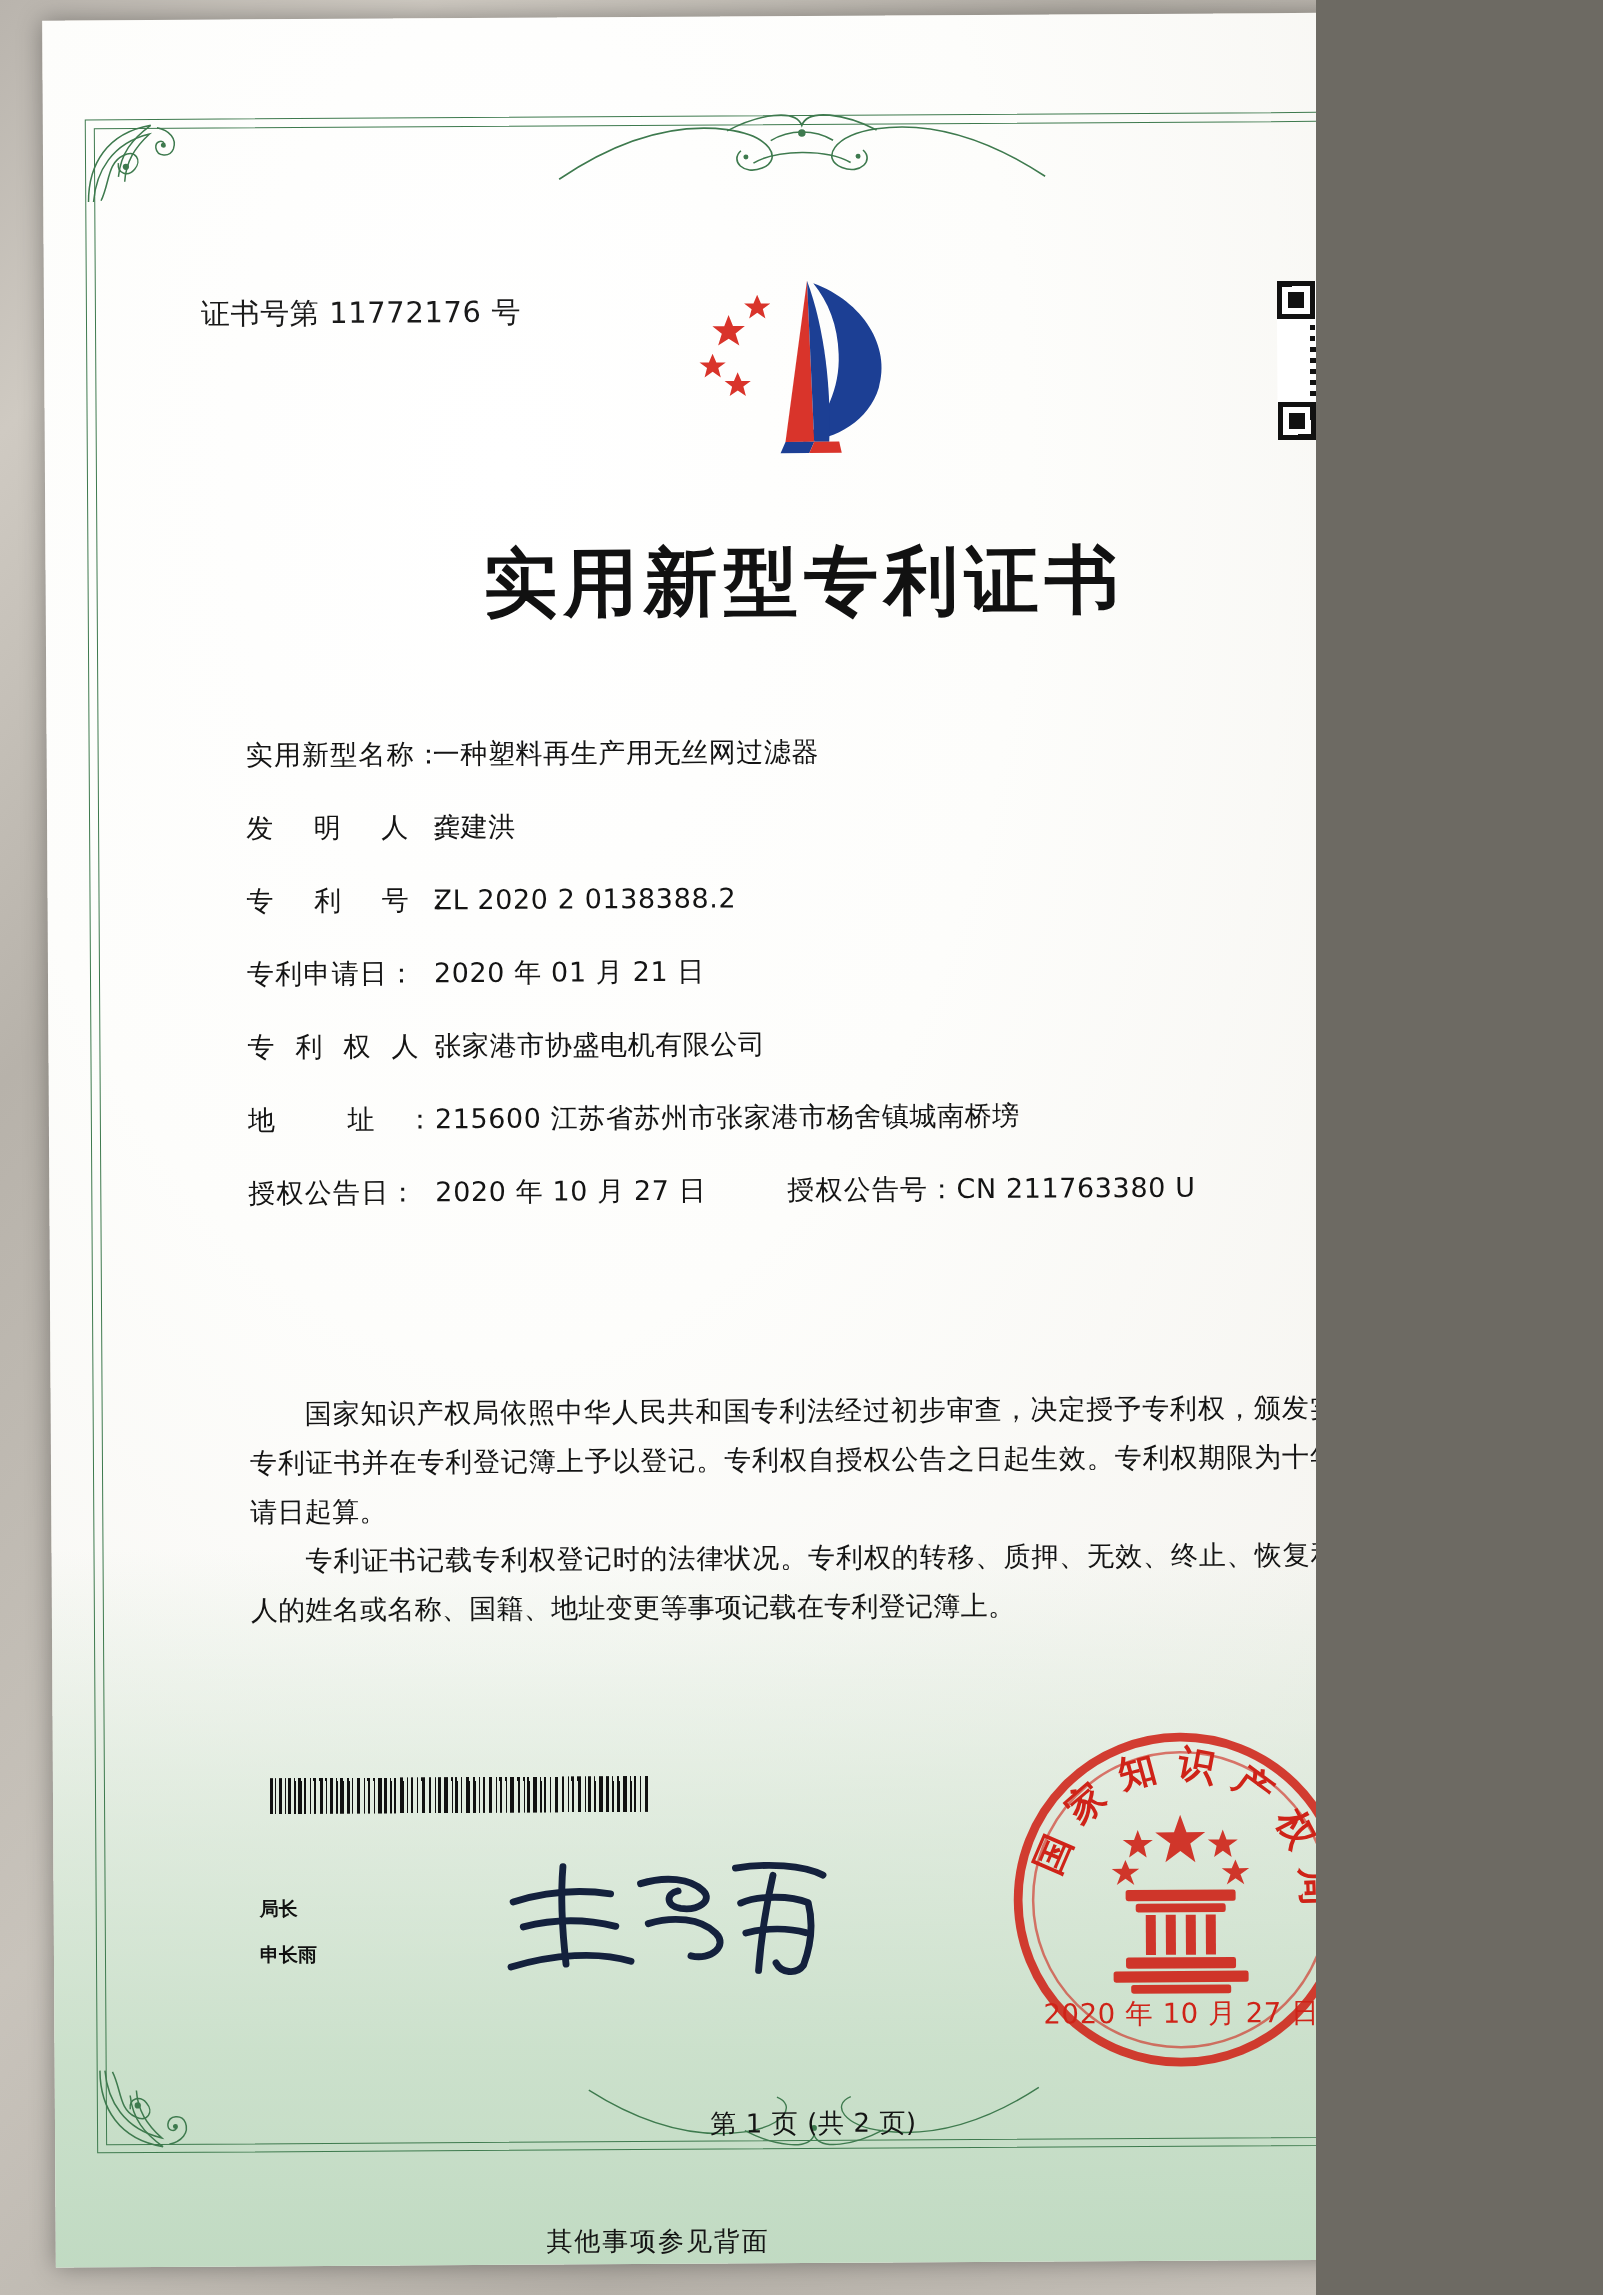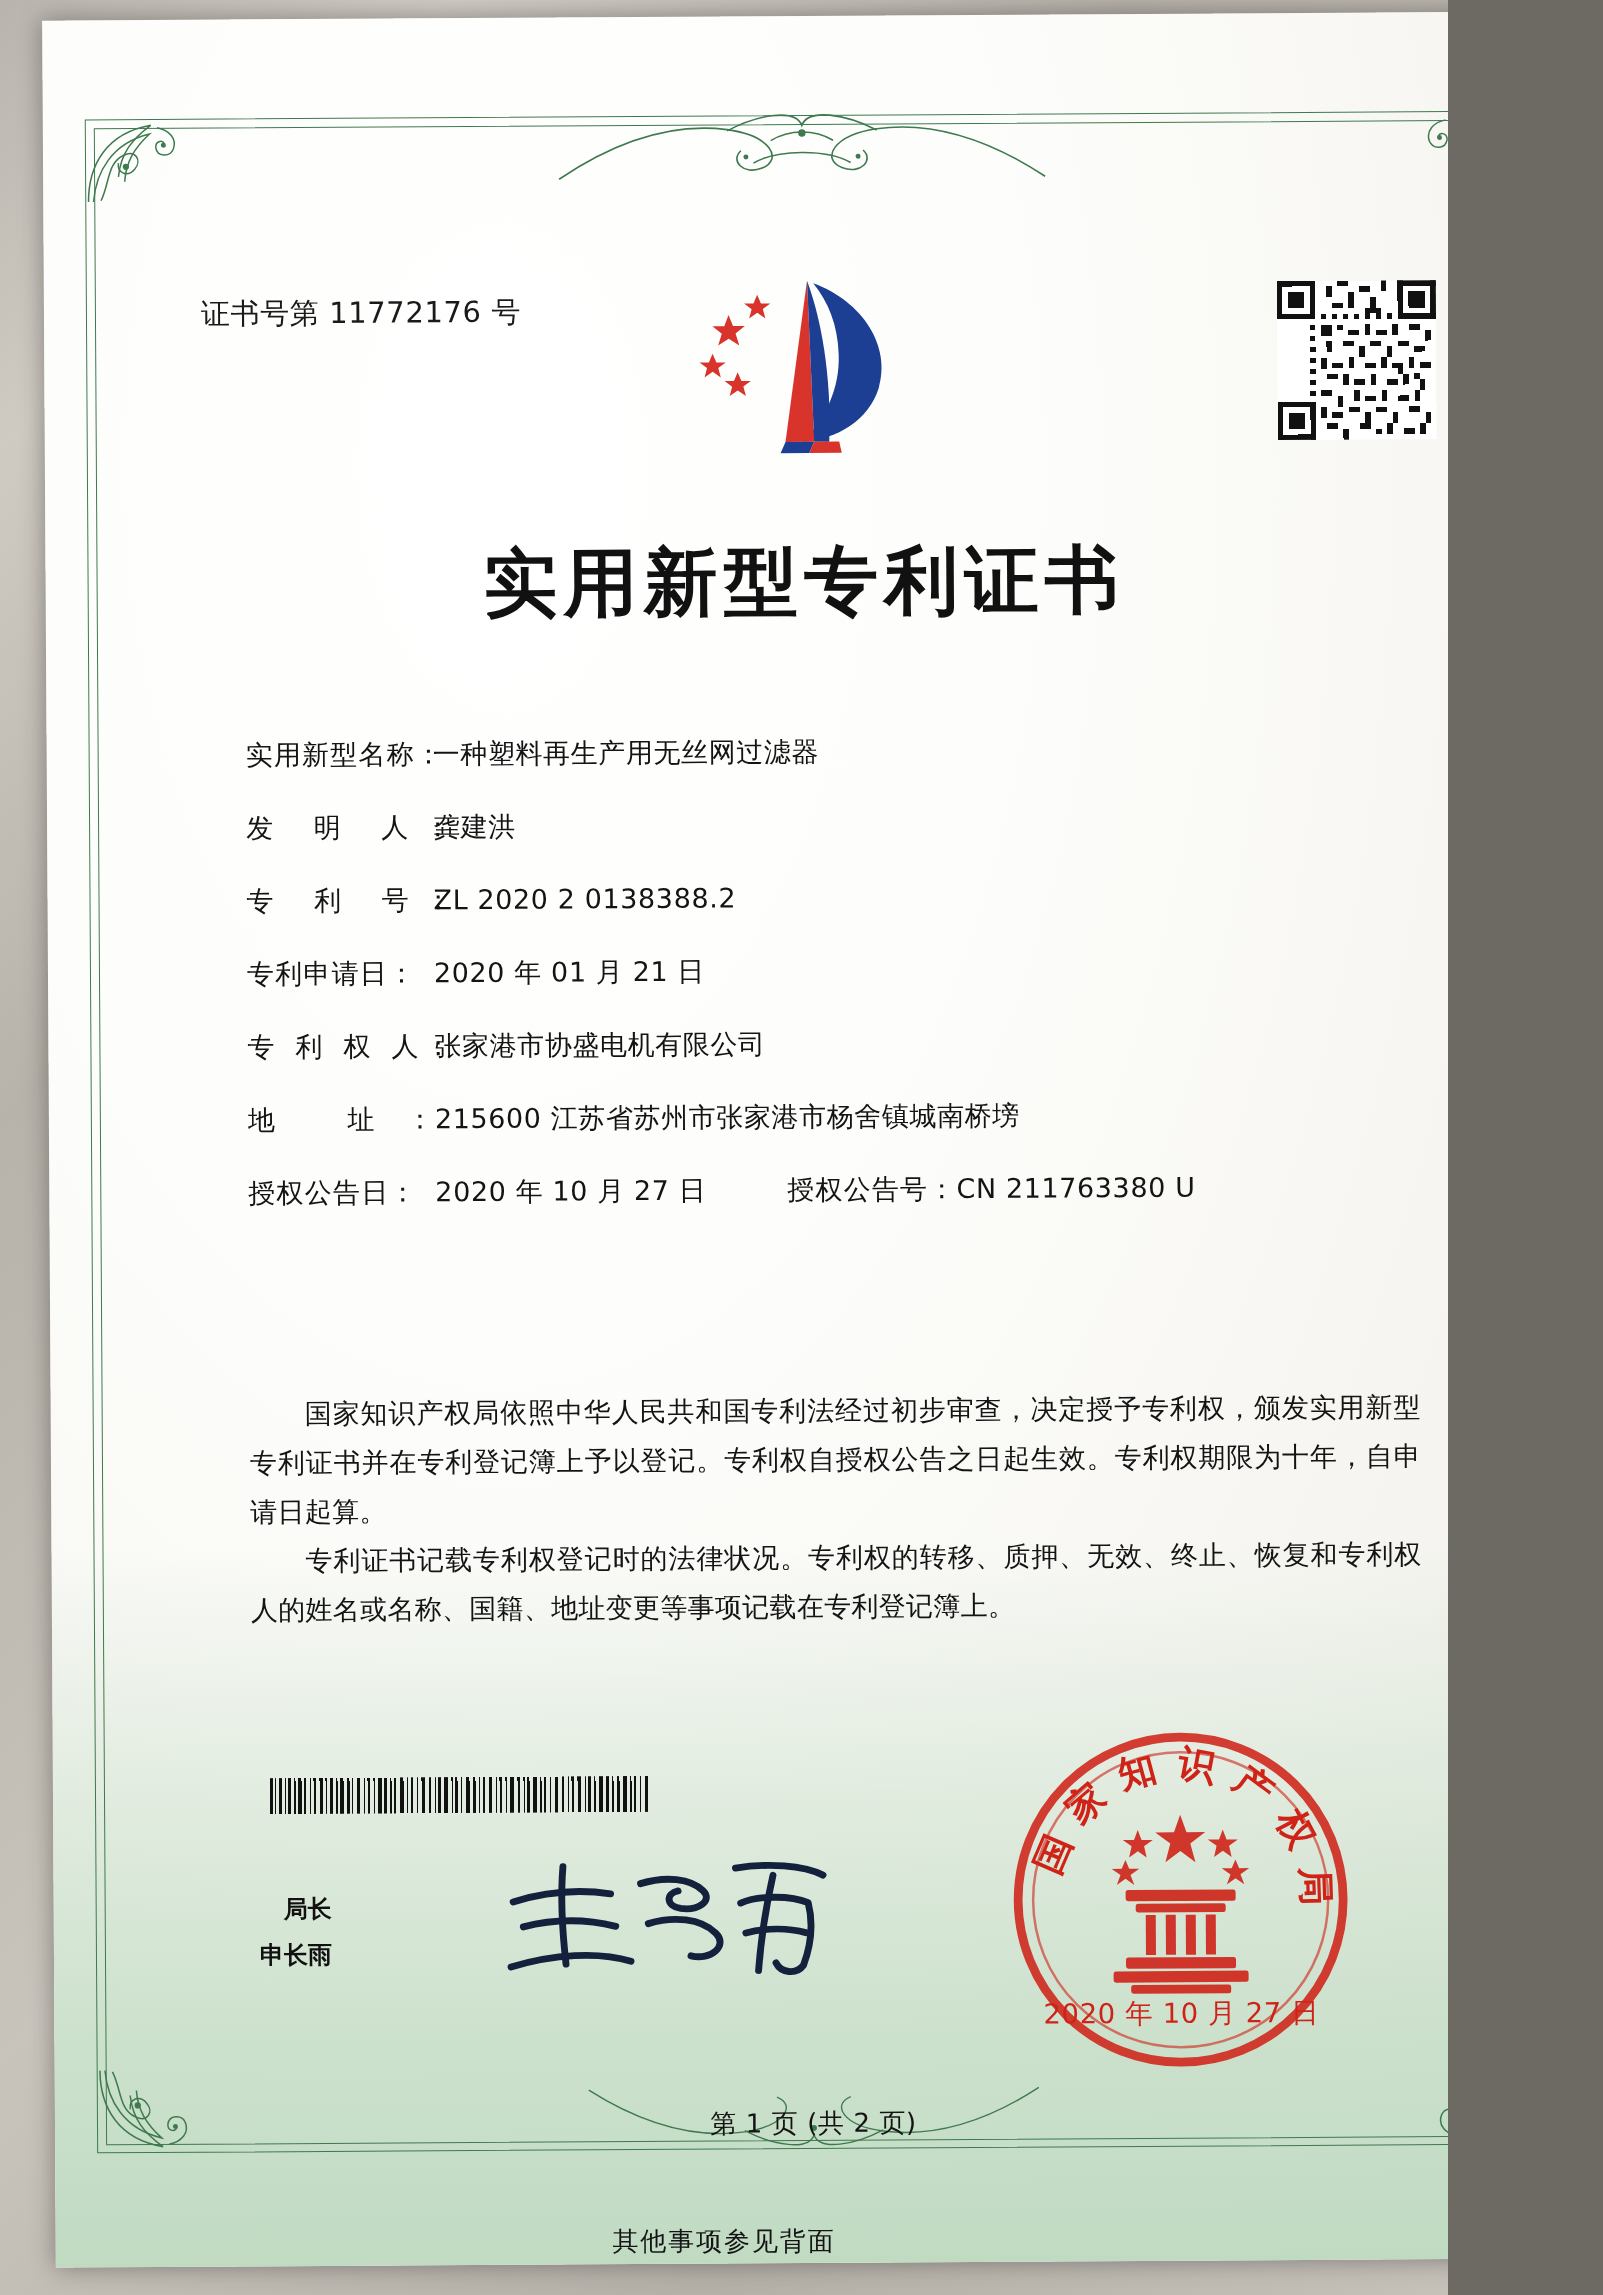--- a/index.html
+++ b/index.html
@@ -5,21 +5,21 @@
   html, body {
     margin: 0;
     padding: 0;
     background: #6d6a63;
   }
   body {
     font-family: "Liberation Serif", serif;
   }
   .page {
     position: relative;
-    width: 1448px;
+    width: 1316px;
     height: 2295px;
     background: linear-gradient(135deg, #b9b4ad 0%, #cfcac2 12%, #b7b2aa 30%, #c8c3bb 55%, #b4afa7 80%, #c5c0b8 100%);
     overflow: hidden;
   }
   
   .paper {
     position: absolute;
     left: 49px;
     top: 16px;
     width: 1517px;
@@ -185,26 +185,25 @@
     top: 1759px;
     width: 412px;
     height: 36px;
   }
   .barcode svg { width: 100%; height: 100%; display: block; }
 
   .signature-block {
     position: absolute;
     left: 206px;
     top: 1867px;
-    font-size: 24px;
+    font-size: 19px;
     line-height: 46px;
     font-weight: bold;
     color: #111;
     font-family: Liberation Sans, sans-serif;
-    text-align: right;
   }
   .handwriting {
     position: absolute;
     left: 437px;
     top: 1829px;
     width: 350px;
     height: 144px;
   }
   .handwriting svg { width: 100%; height: 100%; display: block; }
 

